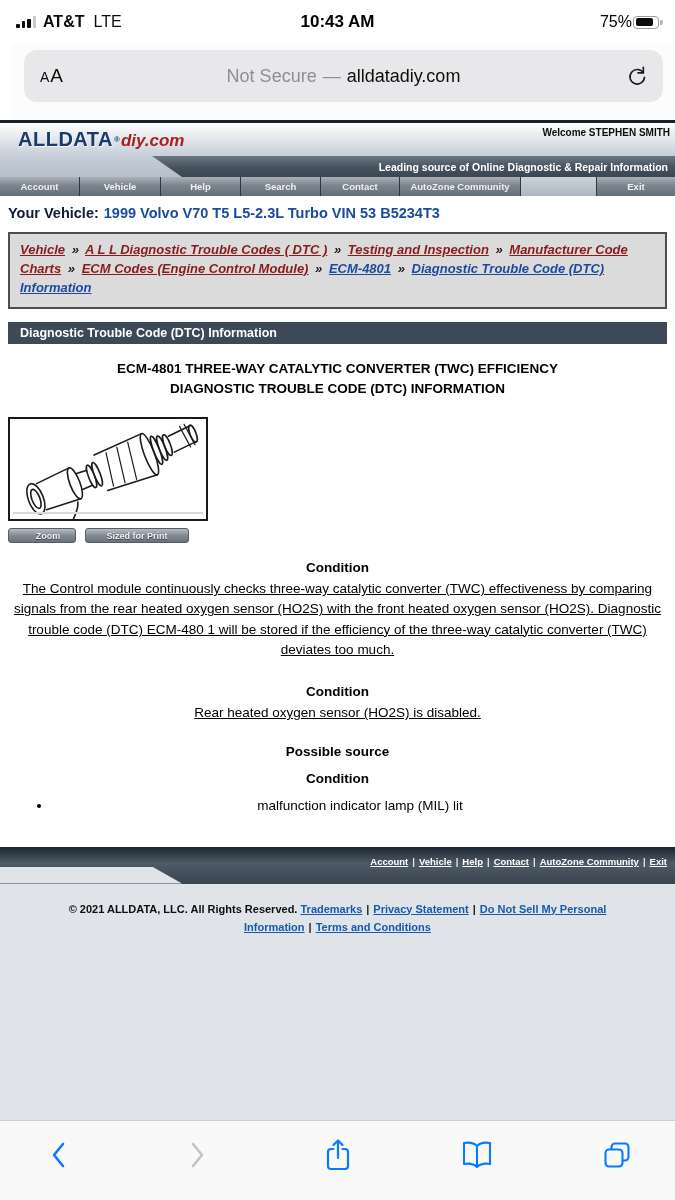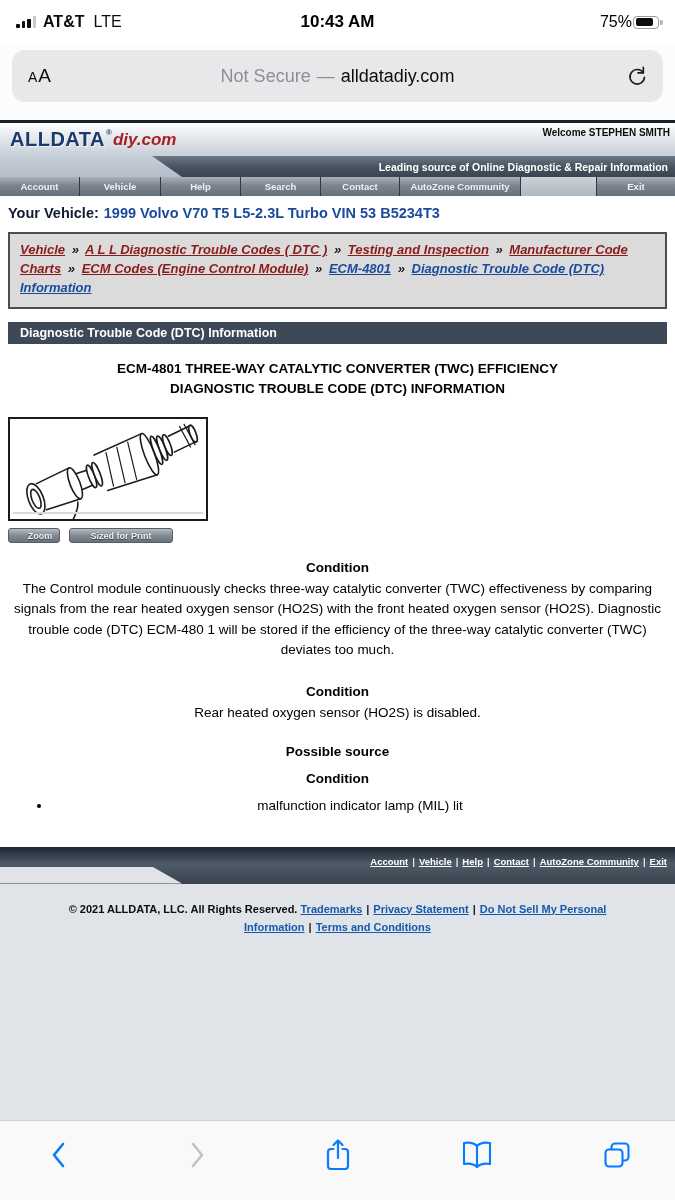--- a/index.html
+++ b/index.html
@@ -16,35 +16,35 @@
   .signal i:nth-child(3){height:9.5px}.signal i:nth-child(4){height:12px;background:#c8c8cc;}
   .carrier,.network{font-size:16px;font-weight:700;color:#0c0c0c;}
   .network{font-weight:400;margin-left:2px;}
   .sb-center{flex:1;text-align:center;font-size:17px;font-weight:700;}
   .sb-right{width:200px;display:flex;justify-content:flex-end;align-items:center;gap:1px;font-size:16px;}
   .battery{position:relative;width:26px;height:13px;border:1px solid #9a9a9e;border-radius:4px;display:inline-block;}
   .bfill{position:absolute;left:1.5px;top:1.5px;bottom:1.5px;width:17px;background:#0c0c0c;border-radius:2px;display:block;}
   .bnub{position:absolute;right:-4.5px;top:3px;width:3px;height:5.5px;background:#b5b5b9;border-radius:0 2px 2px 0;display:block;}
 
   
-  .safari-header{height:76px;background:#fcfcfc;padding:6px 12px 0;}
+  .safari-header{height:76px;background:#fcfcfc;padding:6px 12px 0;margin-left:12px;}
   .url-pill{height:52px;background:#e8e8ea;border-radius:13px;display:flex;align-items:center;padding:0 16px;cursor:pointer;}
   .aa{width:52px;font-size:19px;color:#0c0c0c;letter-spacing:1px;}
   .a-sm{font-size:14px;}
   .url-text{flex:1;text-align:center;font-size:18px;white-space:nowrap;}
   .nsec{color:#8e8e93;}
   .dash{color:#8e8e93;margin:0 6px;}
   .domain{color:#0c0c0c;}
   .reload{width:52px;display:flex;justify-content:flex-end;color:#1c1c1e;}
 
   
   .webview{height:1000px;display:flex;flex-direction:column;background:#fff;overflow:hidden;}
   .hdr-topline{height:3px;background:#17212b;}
   .hdr-light{height:33px;background:linear-gradient(#fefefe,#c6ced8);display:flex;align-items:center;justify-content:space-between;padding:0 5px 0 10px;}
-  .logo{display:flex;align-items:center;cursor:pointer;}
+  .logo{display:flex;align-items:flex-end;cursor:pointer;margin-left:8px;}
   .logo-main{font-size:20px;font-weight:700;letter-spacing:.5px;color:#1a3a6e;text-shadow:1px 1px 0 #f4f6f9;}
   .logo-reg{font-size:8px;font-weight:700;color:#1a3a6e;vertical-align:super;margin:0 1px 0 1px;position:relative;top:-7px;}
   .logo-diy{font-size:17px;font-weight:700;font-style:italic;color:#a92020;}
   .welcome{align-self:flex-start;padding-top:4px;font-size:10px;font-weight:700;color:#0d0d0d;}
   .hdr-dark{height:21px;background:linear-gradient(#6b7783,#46525e 55%,#39454f);position:relative;display:flex;align-items:center;justify-content:flex-end;padding-right:7px;}
   .hdr-dark::before{content:"";position:absolute;left:0;top:0;width:182px;height:100%;
      background:linear-gradient(#c6ced8,#b5bec9);clip-path:polygon(0 0,152px 0,182px 100%,0 100%);}
   .tagline{font-size:10.5px;font-weight:700;color:#fff;position:relative;}
   .navrow{height:19px;display:flex;background:#2e3842;}
   .nav-btn{height:100%;display:flex;align-items:center;justify-content:center;font-size:9.5px;font-weight:700;color:#eef1f4;
@@ -64,23 +64,23 @@
 
   .article{padding:0 8px;text-align:center;}
   .art-heading{margin-top:15px;font-size:13.5px;font-weight:700;line-height:1.5;}
   .figure-box{margin-top:18px;width:200px;height:104px;border:2px solid #1a1a1a;background:#fff;position:relative;}
   .figure-box svg{display:block;width:100%;height:100%;}
   .fig-strip{position:absolute;left:3px;right:3px;bottom:5px;height:2px;background:#d9d9d9;}
   .fig-buttons{margin-top:7px;display:flex;gap:9px;}
   .fig-btn{height:15px;display:inline-flex;align-items:center;justify-content:center;font-size:9px;font-weight:700;
      color:#eef1f4;text-shadow:0 1px 1px #3a3a3a;background:linear-gradient(#b6bcc4,#828a94 50%,#6b737d);
      border:1px solid #565c64;border-radius:3px;cursor:pointer;}
-  .fig-btn-zoom{width:52px;padding-left:12px;} .fig-btn-print{width:104px;}
+  .fig-btn-zoom{width:68px;padding-left:12px;} .fig-btn-print{width:104px;}
   .cond-title{margin-top:17px;font-size:13.5px;font-weight:700;}
-  .cond-text{margin-top:4px;font-size:13.5px;line-height:1.5;}
+  .cond-text{margin-top:4px;font-size:13.5px;line-height:1.5;text-decoration:underline;}
   .src-list{margin:10px 0 0;padding-left:44px;font-size:13.5px;line-height:1.5;list-style:disc;}
   .src-list li{margin-bottom:3px;padding-left:1px;}
 
   .site-footer-dark{margin-top:27px;height:37px;background:linear-gradient(#1d2731,#4e5a66 45%,#39444f);position:relative;}
   .site-footer-dark::after{content:"";position:absolute;left:0;bottom:0;width:182px;height:17px;
      background:#e0e3e8;clip-path:polygon(0 0,152px 0,182px 100%,0 100%);}
   .footer-links{position:absolute;top:9px;right:8px;font-size:9.5px;font-weight:700;color:#fff;}
   .flink{color:#fff;text-decoration:underline;cursor:pointer;}
   .fl-sep{margin:0 4px;color:#e8e8e8;}
   .site-footer-light{background:#e0e3e8;padding:16px 40px 18px;text-align:center;font-size:11px;font-weight:700;color:#0d0d0d;line-height:1.65;}

